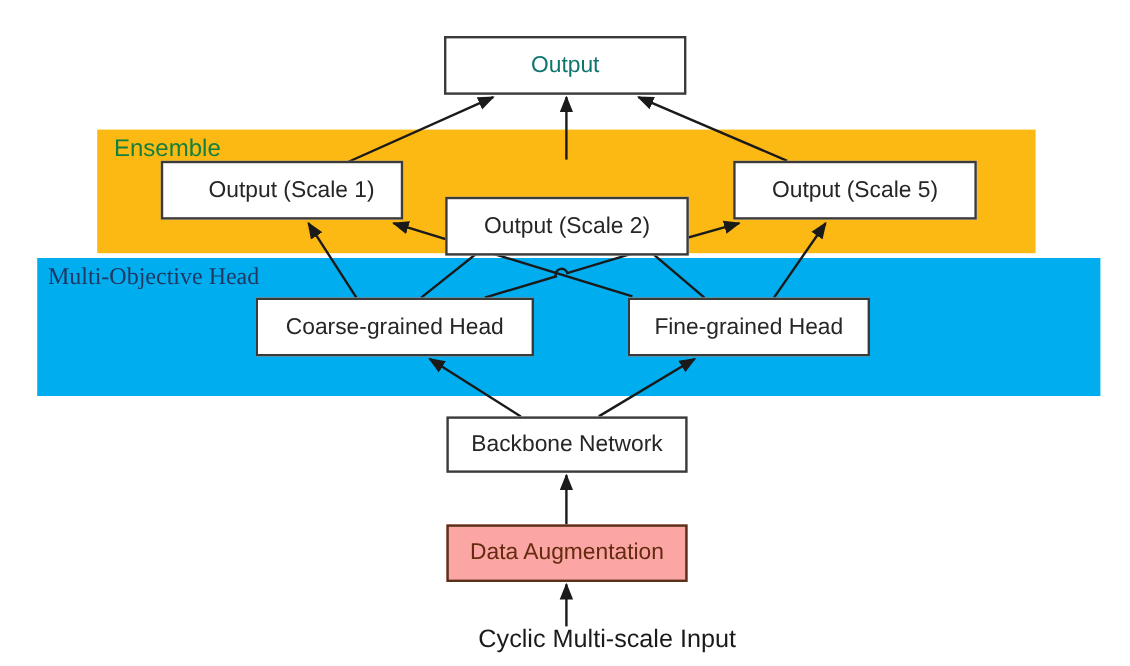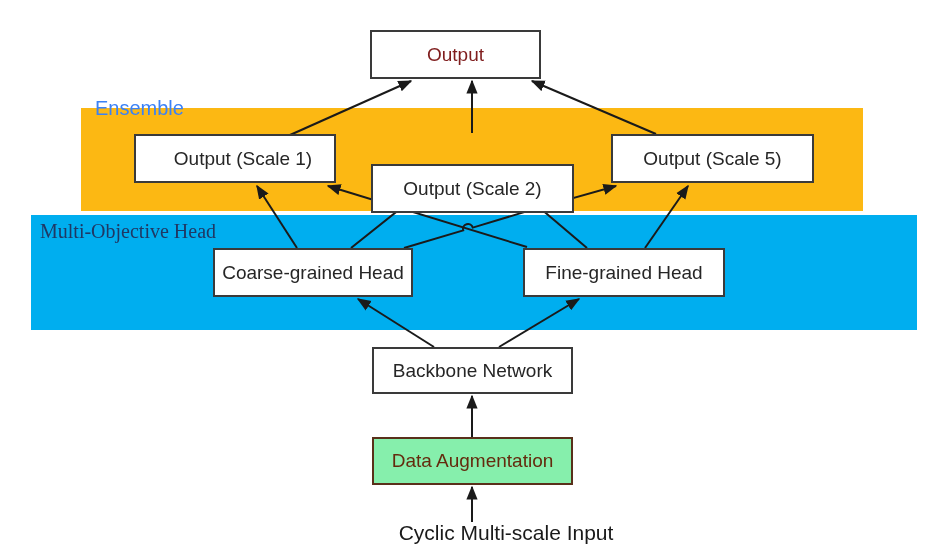--- a/index.html
+++ b/index.html
@@ -72,23 +72,23 @@
       <path d="M 587 248 L 514 186" fill="none" stroke="#1a1a1a" stroke-width="2" marker-end="url(#arrowhead)"></path>
       <path d="M 404 248 L 463.20101538437706 230.40347663287085 A 5 5 0 0 1 472.79898461562294 227.59652336712915 L 533.2010153843771 209.40347663287085 A 5 5 0 0 1 542.7989846156229 206.59652336712915 L 616 186" fill="none" stroke="#1a1a1a" stroke-width="2" marker-end="url(#arrowhead)"></path>
       <path d="M 645 248 L 688 186" fill="none" stroke="#1a1a1a" stroke-width="2" marker-end="url(#arrowhead)"></path>
       <path d="M 434 347 L 358 299" fill="none" stroke="#1a1a1a" stroke-width="2" marker-end="url(#arrowhead)"></path>
       <path d="M 499 347 L 579 299" fill="none" stroke="#1a1a1a" stroke-width="2" marker-end="url(#arrowhead)"></path>
       <path d="M 472 437 L 472 396" fill="none" stroke="#1a1a1a" stroke-width="2" marker-end="url(#arrowhead)"></path>
       <path d="M 472 522 L 472 487" fill="none" stroke="#1a1a1a" stroke-width="2" marker-end="url(#arrowhead)"></path>
     </svg>
 
   <div class="free-label" id="input-label" style="left: 472px; top: 521px;">Cyclic Multi-scale Input</div>
-<div class="band-label" style="left: 95px; top: 96px; color: #3b82f6;">Ensemble</div>
+<div class="band-label" style="left: 95px; top: 112px; color: #15803d;">Ensemble</div>
     <div class="band-label" style="left: 40px; top: 219px; color: rgb(31, 56, 100); font-family: Liberation Serif, serif;">Multi-Objective Head</div>
-    <div class="node" style="left: 370px; top: 30px; width: 171px; height: 49px; background: rgb(255, 255, 255); border: 2px solid rgb(58, 58, 58); color: #7f1d1d;">Output</div>
+    <div class="node" style="left: 370px; top: 30px; width: 202px; height: 49px; background: rgb(255, 255, 255); border: 2px solid rgb(58, 58, 58); color: #0f766e;">Output</div>
     <div class="node" style="left: 134px; top: 134px; width: 202px; height: 49px; background: rgb(255, 255, 255); border: 2px solid rgb(58, 58, 58); color: rgb(38, 38, 38); padding-left: 16px;">Output (Scale 1)</div>
     <div class="node" style="left: 371px; top: 134px; width: 203px; height: 49px; background: rgb(255, 255, 255); border: 2px solid rgb(58, 58, 58); color: rgb(38, 38, 38); margin-top: 30px;">Output (Scale 2)</div>
     <div class="node" style="left: 611px; top: 134px; width: 203px; height: 49px; background: rgb(255, 255, 255); border: 2px solid rgb(58, 58, 58); color: rgb(38, 38, 38);">Output (Scale 5)</div>
-    <div class="node" style="left: 213px; top: 248px; width: 200px; height: 49px; background: rgb(255, 255, 255); border: 2px solid rgb(58, 58, 58); color: rgb(38, 38, 38);">Coarse-grained Head</div>
+    <div class="node" style="left: 213px; top: 248px; width: 232px; height: 49px; background: rgb(255, 255, 255); border: 2px solid rgb(58, 58, 58); color: rgb(38, 38, 38);">Coarse-grained Head</div>
     <div class="node" style="left: 523px; top: 248px; width: 202px; height: 49px; background: rgb(255, 255, 255); border: 2px solid rgb(58, 58, 58); color: rgb(38, 38, 38);">Fine-grained Head</div>
     <div class="node" style="left: 372px; top: 347px; width: 201px; height: 47px; background: rgb(255, 255, 255); border: 2px solid rgb(58, 58, 58); color: rgb(38, 38, 38);">Backbone Network</div>
-    <div class="node" style="left: 372px; top: 437px; width: 201px; height: 48px; background: #86efac; border: 2px solid rgb(89, 48, 26); color: rgb(100, 43, 14);">Data Augmentation</div>
+    <div class="node" style="left: 372px; top: 437px; width: 201px; height: 48px; background: #fca5a5; border: 2px solid rgb(89, 48, 26); color: rgb(100, 43, 14);">Data Augmentation</div>
   </div>
 
 </body></html>

